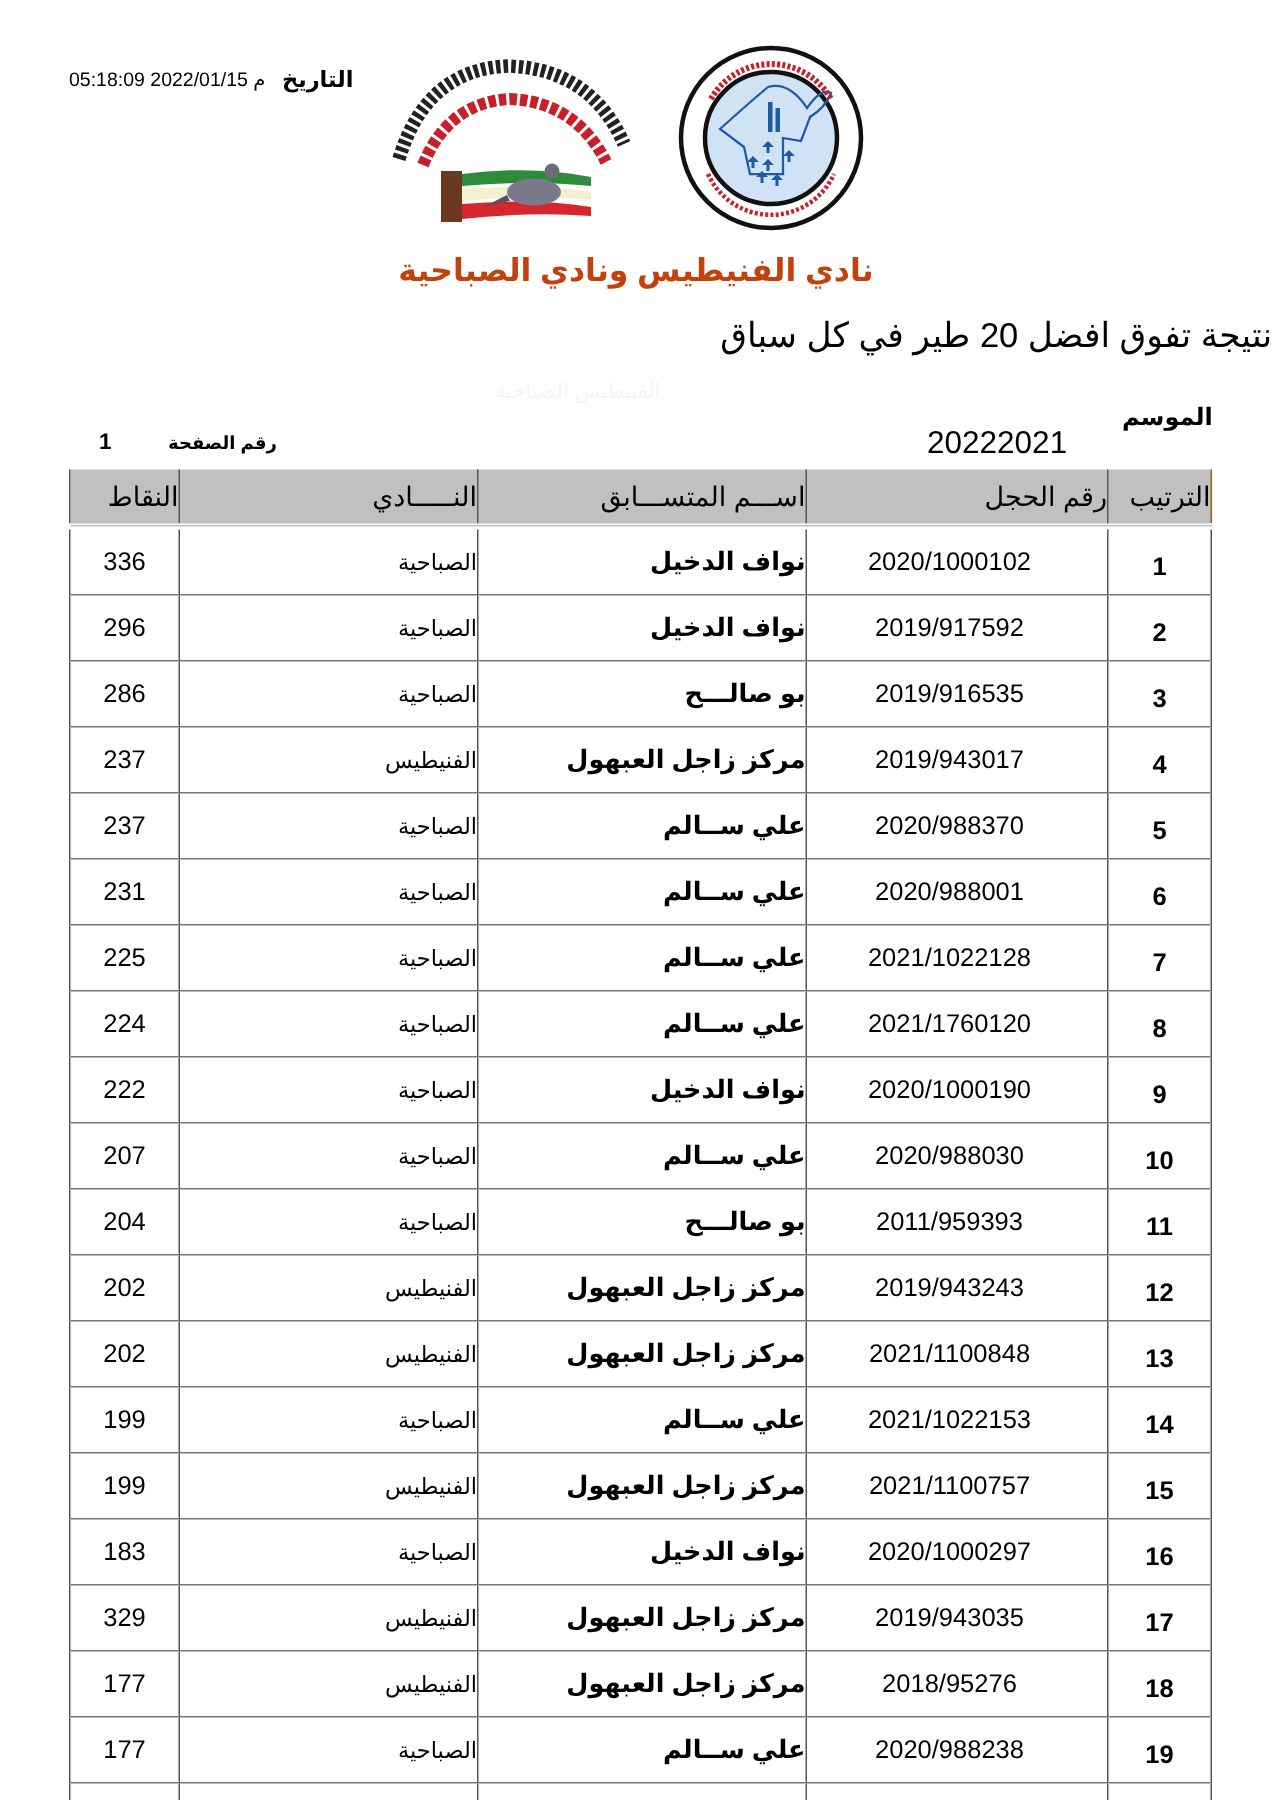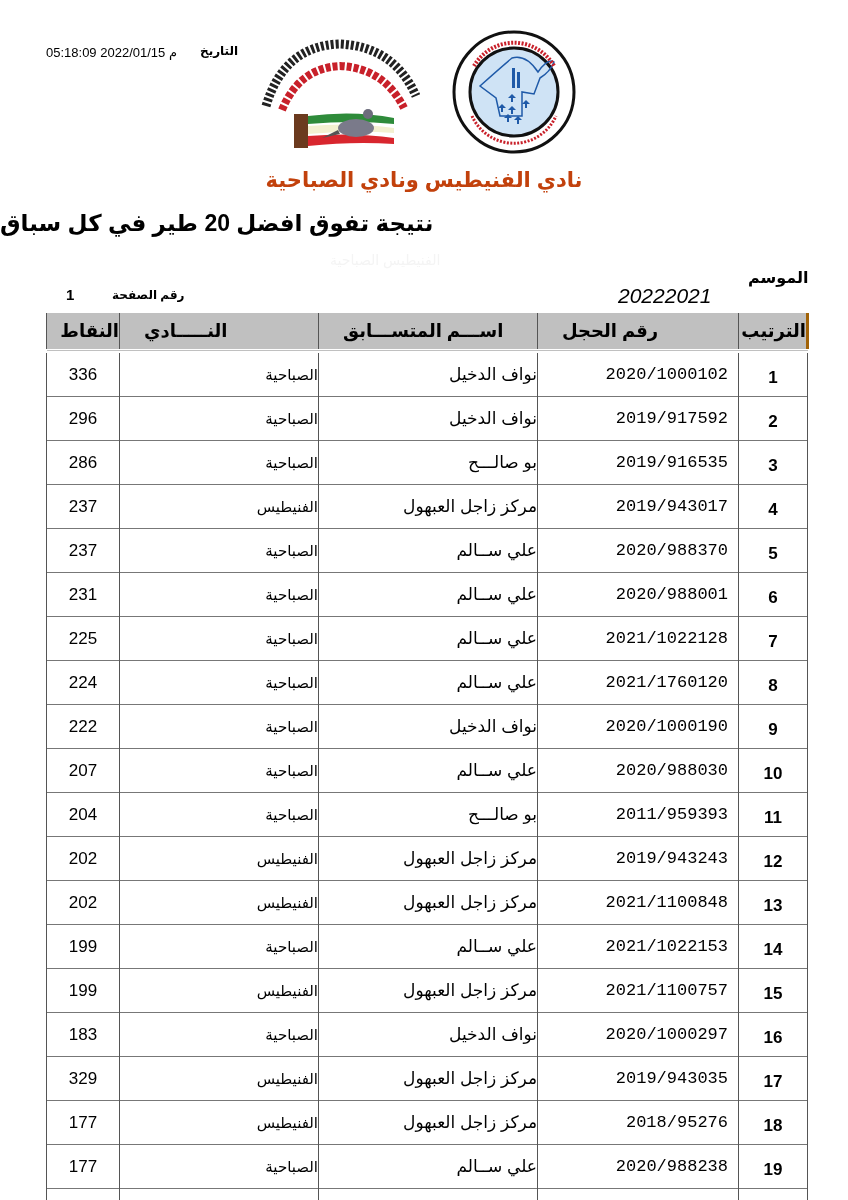--- a/index.html
+++ b/index.html
@@ -1,52 +1,52 @@
 <!DOCTYPE html>
 <html><head>
 <meta charset="utf-8">
 <style>
   html, body { margin:0; padding:0; background:#ffffff; }
   body { width:848px; height:1200px; position:relative; overflow:hidden;
          font-family:"Liberation Sans", "DejaVu Sans", sans-serif; color:#000; }
   .abs { position:absolute; }
 
   
-  .date-label { left:200px; top:44px; font-size:12px; font-weight:bold; direction:rtl; }
+  .date-label { left:188px; top:44px; font-size:15px; font-weight:bold; direction:rtl; }
   .date-value { left:46px; top:45px; font-size:13px; direction:ltr; }
 
   
   .logo-club { left:244px; top:36px; width:190px; height:112px; }
   .logo-fed  { left:450px; top:28px; width:128px; height:128px; }
 
   .club-title { left:0; width:848px; top:168px; text-align:center; font-size:21px;
                 font-weight:bold; color:#c2410c; direction:rtl; }
-  .main-title { left:0; width:848px; top:210px; text-align:left; font-size:23px;
-                font-weight:bold; direction:rtl; }
+  .main-title { left:0; width:848px; top:210px; text-align:right; font-size:23px;
+                font-weight:normal; direction:rtl; }
   .ghost { left:330px; top:252px; font-size:14px; color:#f4f4f4; direction:rtl; }
 
   .season-label { left:748px; top:268px; font-size:16px; font-weight:bold; direction:rtl; }
-  .season-value { left:618px; top:284px; font-size:21px;font-style:italic; }
+  .season-value { left:618px; top:284px; font-size:21px; }
   .page-label   { left:112px; top:288px; font-size:12px; font-weight:bold; direction:rtl; }
   .page-value   { left:66px;  top:286px; font-size:15px; font-weight:bold; }
 
   table.results { position:absolute; left:46px; top:313px; width:761px;
                   border-collapse:collapse; table-layout:fixed; direction:rtl; }
   table.results th, table.results td { border-left:1px solid #555; border-right:1px solid #555; padding:0; }
-  table.results th { background:#c0c0c0; height:36px; font-size:18px; font-weight:bold;
-                     text-align:left; border-bottom:4px double #fff;padding-left:24px; }
+  table.results th { background:#c0c0c0; height:36px; font-size:18px; font-weight:normal;
+                     text-align:right; border-bottom:4px double #fff;padding-left:24px; }
   table.results tr.row td { height:37px; border-top:1px solid #777; font-size:17px; vertical-align:middle; }
   table.results tr.row:first-child td { border-top:2px solid #7f1d1d; }
   table.results tr.row:last-child td { border-bottom:2px solid #888; }
   td.rank { text-align:center; font-weight:bold; font-size:17px; padding-top:6px !important; }
-  td.ring { text-align:right; direction:ltr; padding-right:10px !important;font-family:Liberation Mono, monospace; }
-  td.name { text-align:right; }
+  td.ring { text-align:center; direction:ltr; padding-right:10px !important; }
+  td.name { text-align:right;font-weight:bold; }
   td.club { text-align:right; font-size:15px !important; }
   td.pts  { text-align:center; }
-  table.results th:first-child { border-right:3px solid #a16207; }
+  table.results th:first-child { border-right:1px solid #a16207; }
 </style>
 </head>
 <body>
 
 <div class="abs date-label">التاريخ</div>
 <div class="abs date-value">05:18:09 2022/01/15 م</div>
 
 <div class="abs logo-club">
   <svg width="190" height="112" viewBox="0 0 190 112">
 

